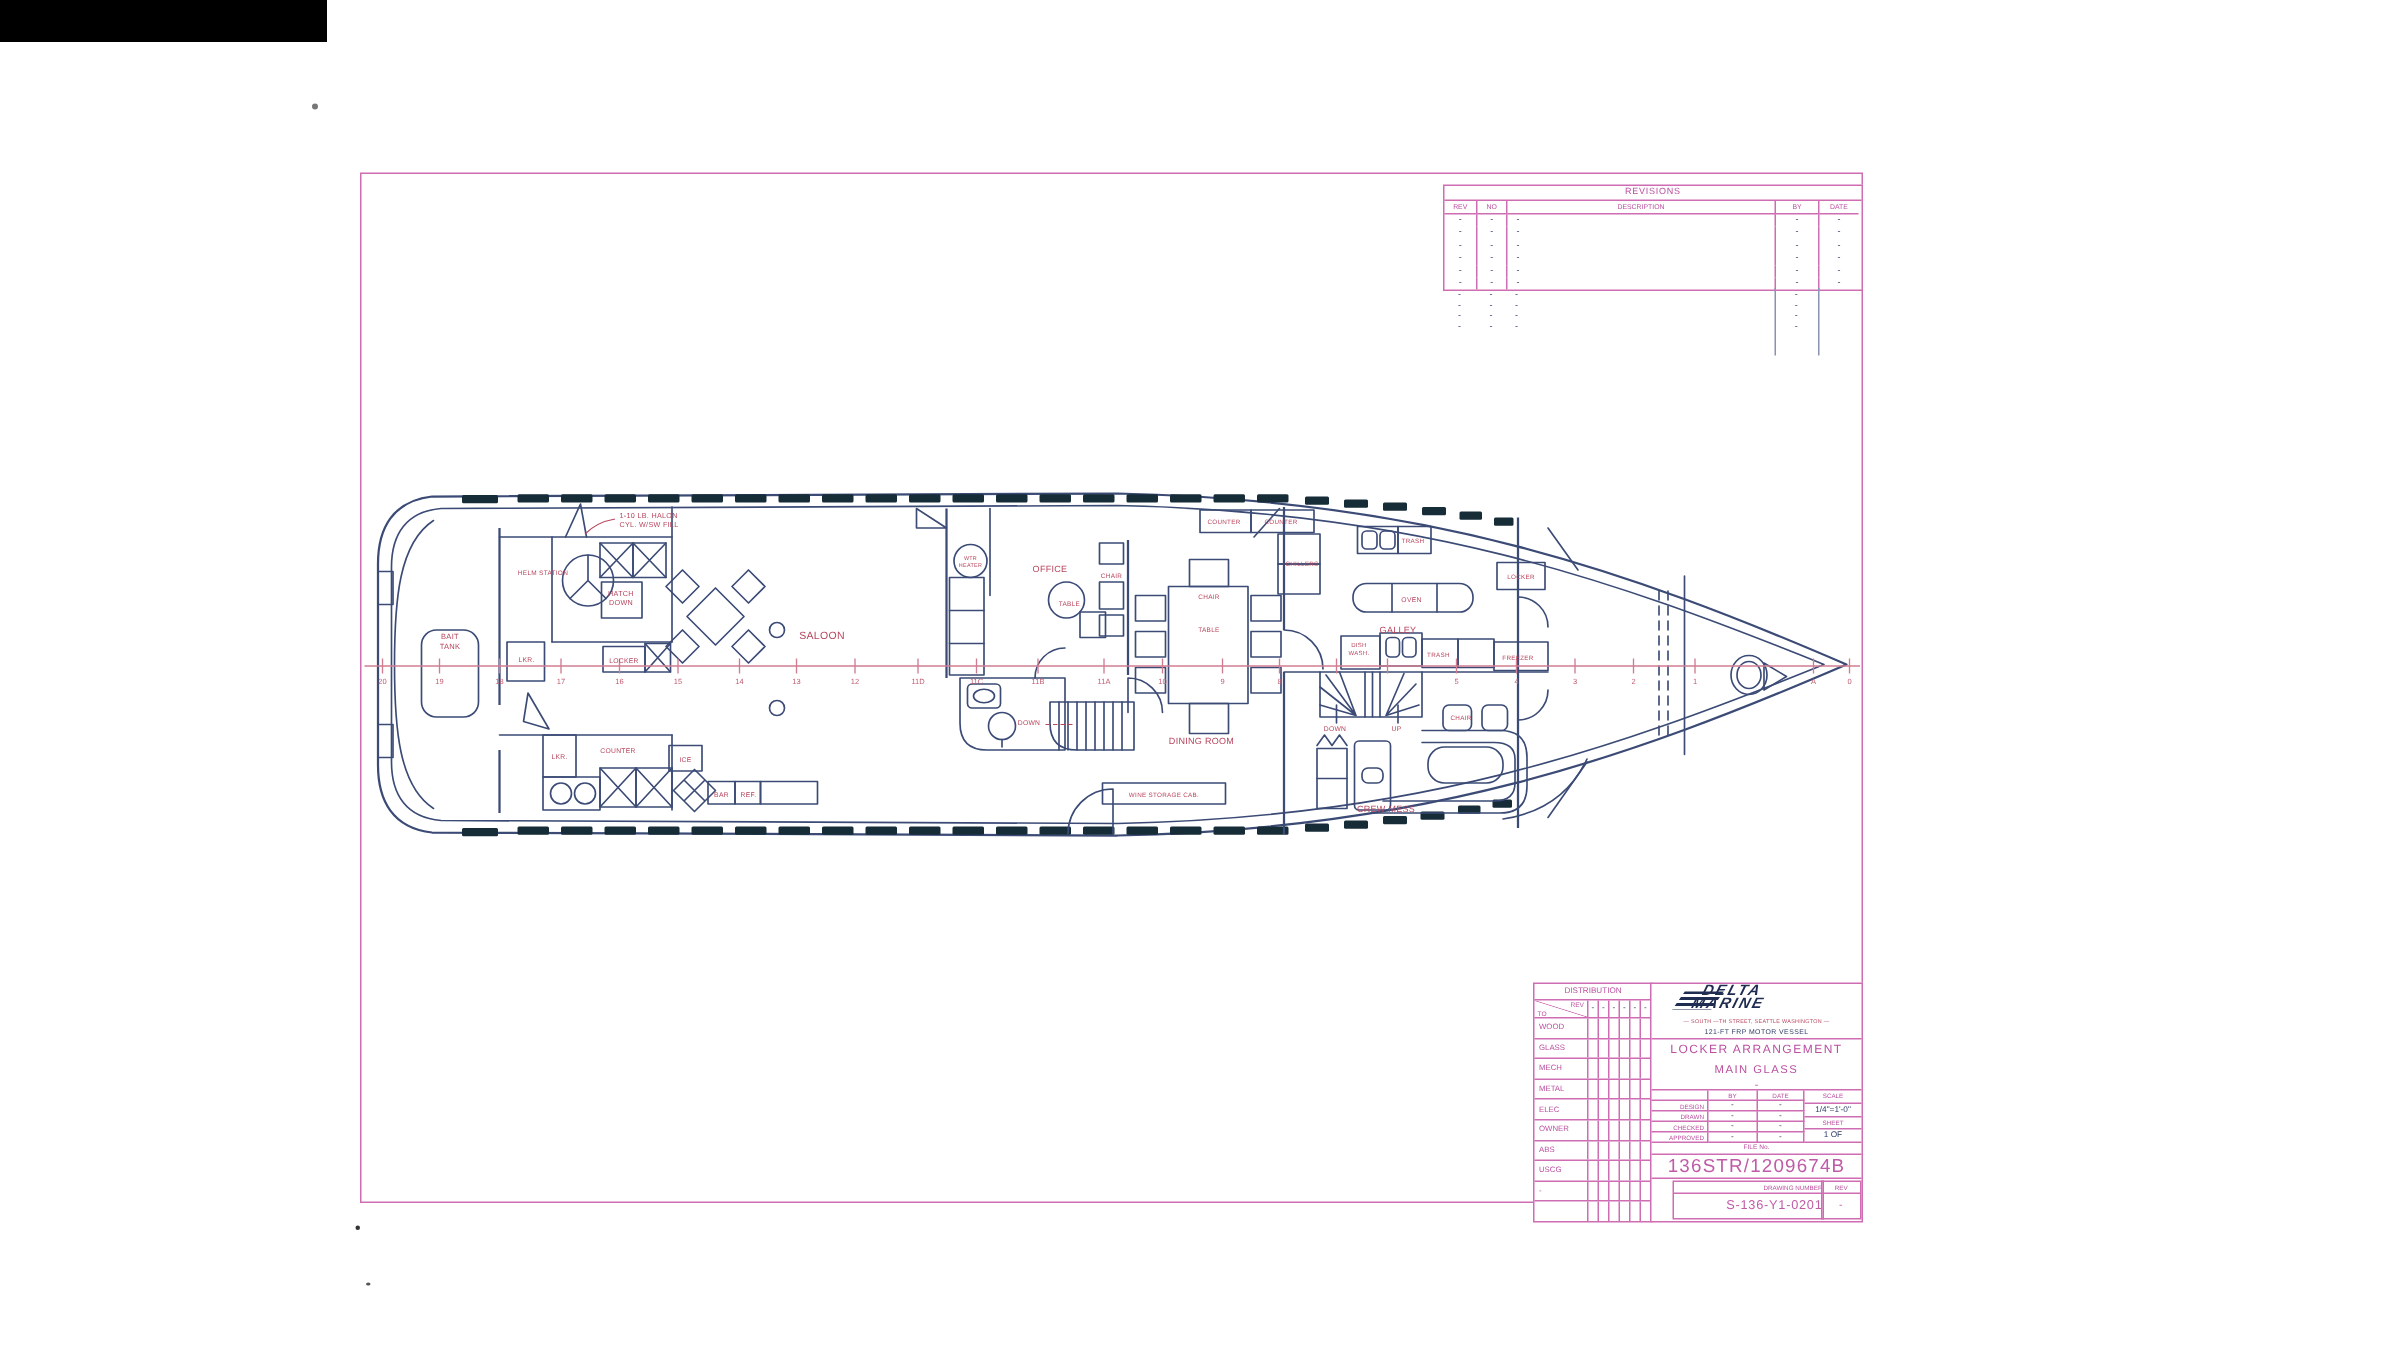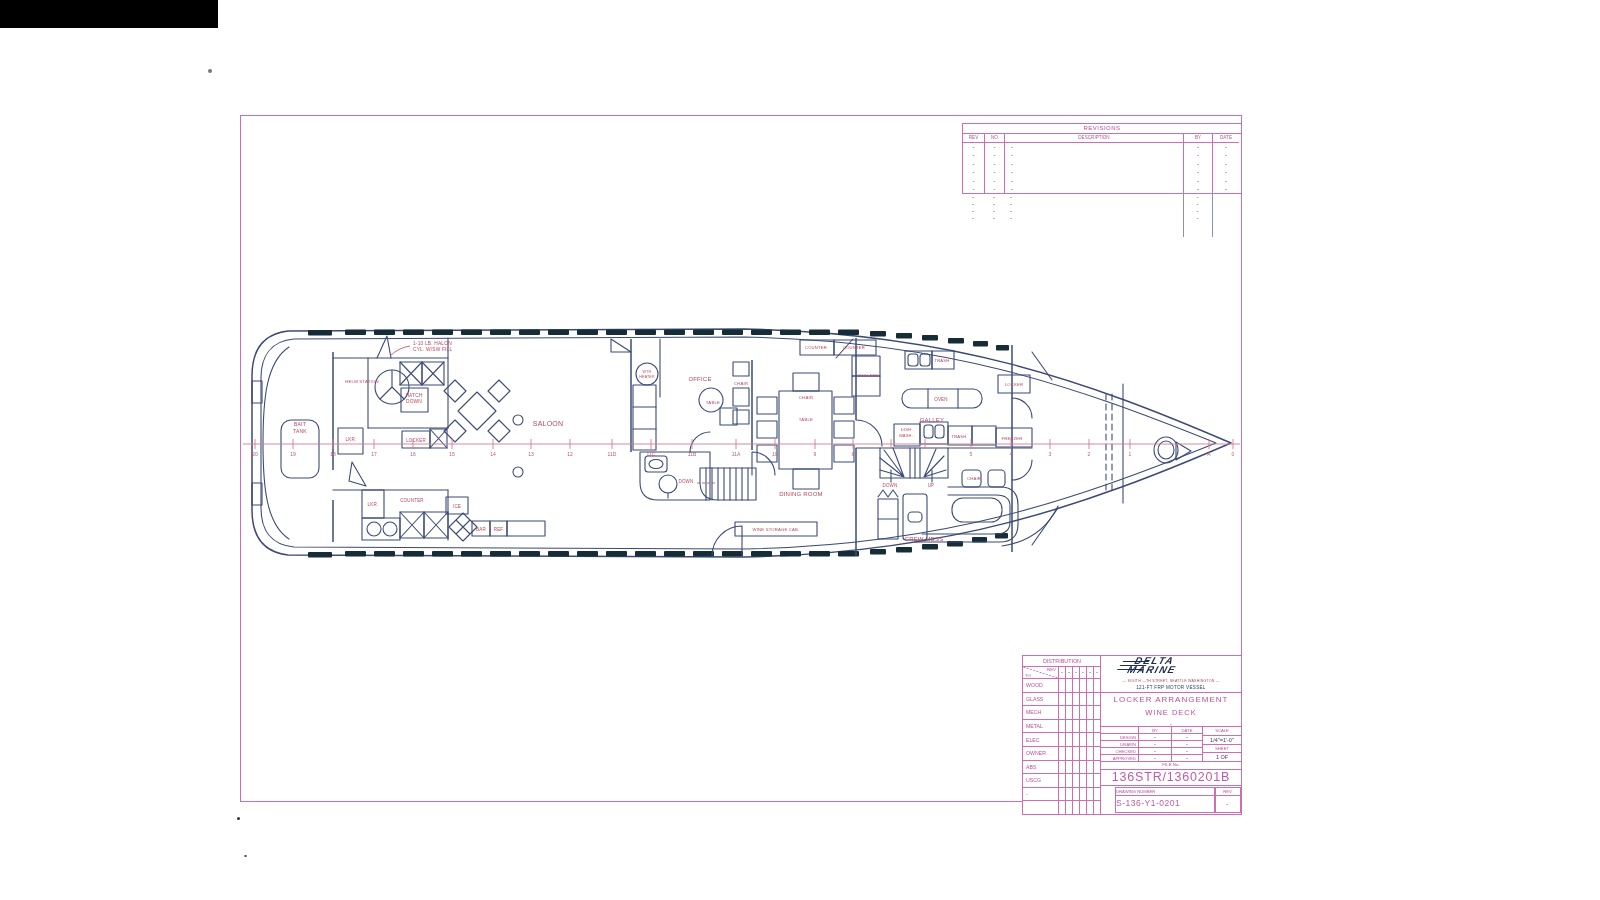--- a/index.html
+++ b/index.html
@@ -48,21 +48,21 @@
   .ga-3{font-size:7px;margin-top:3px;}
   .signoff{position:absolute;left:0;top:70px;width:140px;height:35px;border-top:1px solid #cf6db3;display:grid;grid-template-columns:38px 33px 31px 38px;}
   .so-col{display:flex;flex-direction:column;}
   .so-cell{border-right:1px solid #cf6db3;border-bottom:1px solid #cf6db3;font-size:4.2px;color:#bb4fa0;text-align:center;flex:1;display:flex;align-items:center;justify-content:center;}
   .so-cell.right{justify-content:flex-end;padding-right:2px;}
   .so-cell.navy{color:#2e3d66;font-size:5.5px;}
   .so-last .so-cell{border-right:none;}
   .file-label{position:absolute;left:0;top:105px;width:140px;height:8px;border-bottom:1px solid #cf6db3;text-align:center;color:#bb4fa0;font-size:4.4px;line-height:8px;}
   .file-num{position:absolute;left:0;top:113px;width:140px;height:16px;border-bottom:1px solid #cf6db3;text-align:center;color:#c05ba8;font-size:12.5px;line-height:16px;letter-spacing:.8px;}
   .dwg-strip{position:absolute;left:0;top:129px;width:140px;height:28px;}
-  .dwg-box{position:absolute;left:14px;top:2px;width:99px;height:24px;border:1px solid #cf6db3;text-align:left;}
+  .dwg-box{position:absolute;left:14px;top:2px;width:99px;height:24px;border:1px solid #cf6db3;text-align:right;}
   .dwg-label{font-size:4.2px;color:#bb4fa0;line-height:7px;border-bottom:1px solid #cf6db3;}
   .dwg-num{font-size:8.5px;color:#c05ba8;line-height:15px;letter-spacing:.5px;}
   .rev-box{position:absolute;right:0;top:2px;width:25px;height:24px;border:1px solid #cf6db3;text-align:center;}
   .rev-box .dwg-num{font-size:7px;}
   
   svg.plan{left:240px;top:295px;width:1005px;height:290px;}
   svg.plan *{vector-effect:non-scaling-stroke;}
   .ln{stroke:#3b4b76;fill:none;stroke-width:1.1;stroke-linejoin:round;stroke-linecap:round;}
   .ln2{stroke:#3b4b76;fill:none;stroke-width:1.5;stroke-linejoin:round;}
   .win{fill:#162d38;stroke:none;}
@@ -572,21 +572,21 @@
       <div class="logo-stripes"></div>
       <div class="logo">
         <div>DELTA</div>
         <div>MARINE</div>
       </div>
     </div>
     <div class="addr">— SOUTH —TH STREET, SEATTLE WASHINGTON —</div>
     <div class="vessel">121-FT FRP MOTOR VESSEL</div>
     <div class="ga-title">
       <div class="ga-1">LOCKER ARRANGEMENT</div>
-      <div class="ga-2">WINE DECK</div>
+      <div class="ga-2">MAIN GLASS</div>
       <div class="ga-3">-</div>
     </div>
     <div class="signoff" id="signoff">
         <div class="so-col">
           <div class="so-cell "></div>
           <div class="so-cell right">DESIGN</div>
           <div class="so-cell right">DRAWN</div>
           <div class="so-cell right">CHECKED</div>
           <div class="so-cell right">APPROVED</div>
         </div>
@@ -605,21 +605,21 @@
           <div class="so-cell navy">-</div>
         </div>
         <div class="so-col so-last">
           <div class="so-cell ">SCALE</div>
           <div class="so-cell navy">1/4"=1'-0"</div>
           <div class="so-cell ">SHEET</div>
           <div class="so-cell navy">1 OF</div>
         </div>
       </div>
     <div class="file-label">FILE No.</div>
-    <div class="file-num">136STR/1360201B</div>
+    <div class="file-num">136STR/1209674B</div>
     <div class="dwg-strip">
       <div class="dwg-box">
         <div class="dwg-label">DRAWING NUMBER</div>
         <div class="dwg-num">S-136-Y1-0201</div>
       </div>
       <div class="rev-box">
         <div class="dwg-label">REV</div>
         <div class="dwg-num">-</div>
       </div>
     </div>

